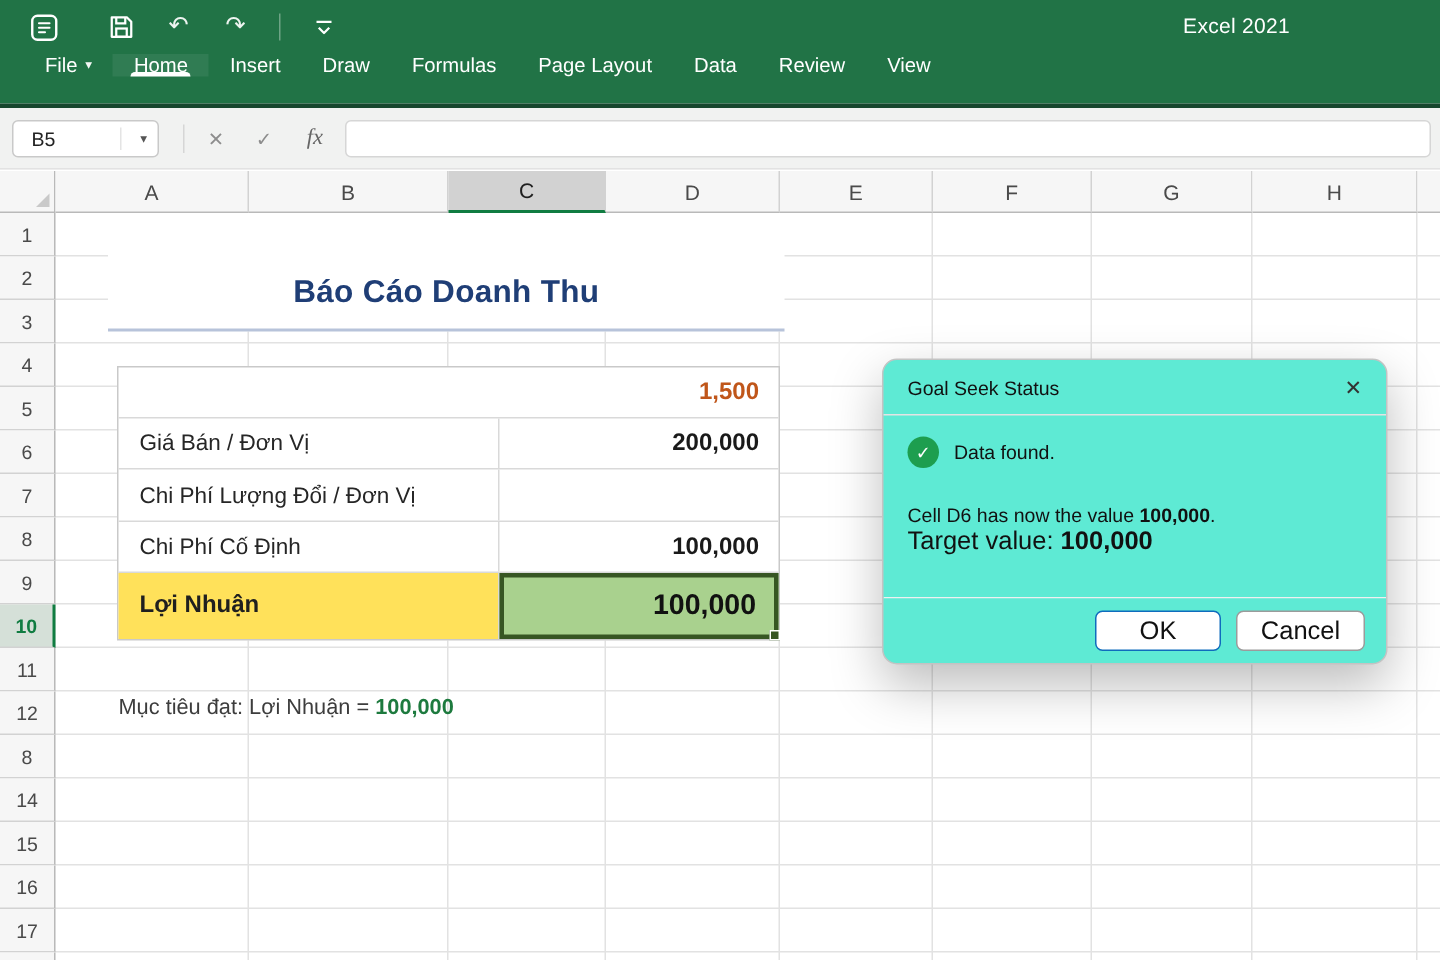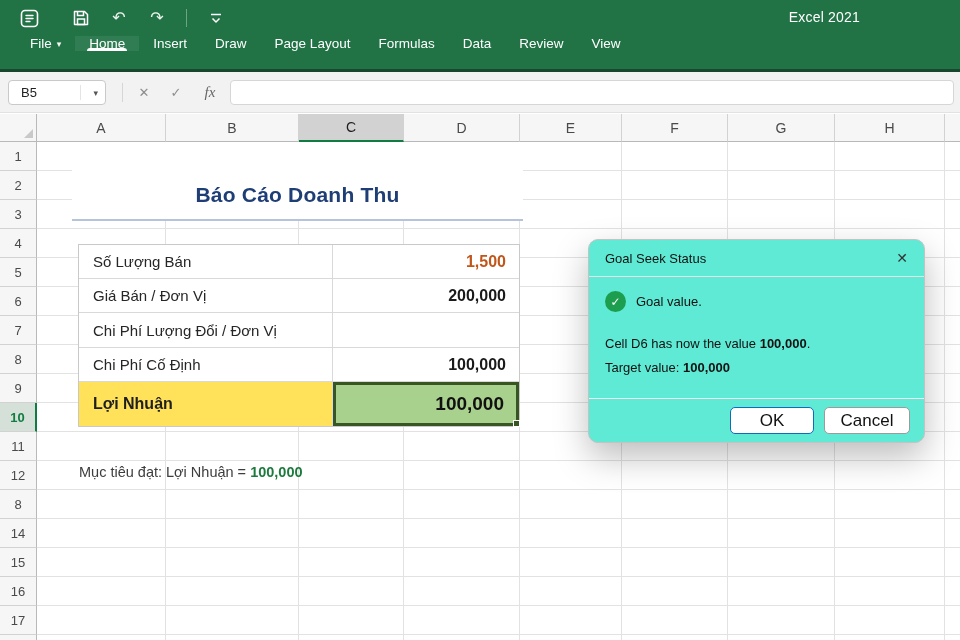--- a/index.html
+++ b/index.html
@@ -78,21 +78,21 @@
           border-radius:10px;box-shadow:0 14px 34px rgba(0,0,0,.26);z-index:10}
   .dlg-title{height:37px;display:flex;align-items:center;justify-content:space-between;padding:0 16px;
              border-bottom:1px solid #e4e4e4;font-size:13px;color:#111}
   .dlg-close{font-size:14px;color:#333}
   .dlg-body{padding:12px 16px 0}
   .status{display:flex;align-items:center;gap:10px;margin-top:2px}
   .check-circle{width:21px;height:21px;border-radius:50%;background:#1d9e4f;color:#fff;display:flex;align-items:center;
                 justify-content:center;font-size:12px;font-weight:700;flex:none}
   .status-text{font-size:13px;color:#111}
   .line1{margin-top:24px;font-size:13px;color:#111}
-  .line2{margin-top:9px;font-size:13px;color:#111}
+  .line2{font-size:17px;color:#111}
   .line1 b,.line2 b{font-weight:700}
   .dlg-footer{position:absolute;left:0;right:0;bottom:0;height:44px;display:flex;align-items:center;justify-content:flex-end;
               gap:10px;padding:0 14px;border-top:1px solid #f0f0f0;border-radius:0 0 10px 10px}
   .btn{height:27px;border-radius:5px;background:#fff;font-size:17px;color:#111;display:flex;align-items:center;
        justify-content:center;font-family:inherit;cursor:default}
   .btn.ok{width:84px;border:1.6px solid #0f6cbd}
   .btn.cancel{width:86px;border:1px solid #9b9b9b}
 </style>
 </head>
 <body>
@@ -133,24 +133,24 @@
     <div class="tab active">
       <span>Home</span>
     </div>
     <div class="tab">
       <span>Insert</span>
     </div>
     <div class="tab">
       <span>Draw</span>
     </div>
     <div class="tab">
+      <span>Formulas</span>
+    </div>
+    <div class="tab">
       <span>Page Layout</span>
-    </div>
-    <div class="tab">
-      <span>Formulas</span>
     </div>
     <div class="tab">
       <span>Data</span>
     </div>
     <div class="tab">
       <span>Review</span>
     </div>
     <div class="tab">
       <span>View</span>
     </div>
@@ -173,21 +173,20 @@
 <div id="grid">
   <div class="corner"></div>
 
   <div class="overlay">
     <div class="title-cell">
       <span>Báo Cáo Doanh Thu</span>
     </div>
 
     <div class="stable">
       <div class="trow">
-        <div class="tlabel">Số Lượng Bán</div>
         <div class="tval orange">1,500</div>
       </div>
       <div class="trow">
         <div class="tlabel">Giá Bán / Đơn Vị</div>
         <div class="tval">200,000</div>
       </div>
       <div class="trow r2">
         <div class="tlabel">Chi Phí Lượng Đổi / Đơn Vị</div>
       </div>
       <div class="trow">
@@ -262,21 +261,21 @@
   </div>
 
 <div class="dialog">
   <div class="dlg-title">
     <span>Goal Seek Status</span>
     <span class="dlg-close">✕</span>
   </div>
   <div class="dlg-body">
     <div class="status">
       <span class="check-circle">✓</span>
-      <span class="status-text">Goal value.</span>
+      <span class="status-text">Data found.</span>
     </div>
     <div class="line1">
       <span>Cell D6 has now the value </span><b>100,000</b><span>.</span>
     </div>
     <div class="line2">
       <span>Target value: </span><b>100,000</b>
     </div>
   </div>
   <div class="dlg-footer">
     <button class="btn ok">OK</button>

